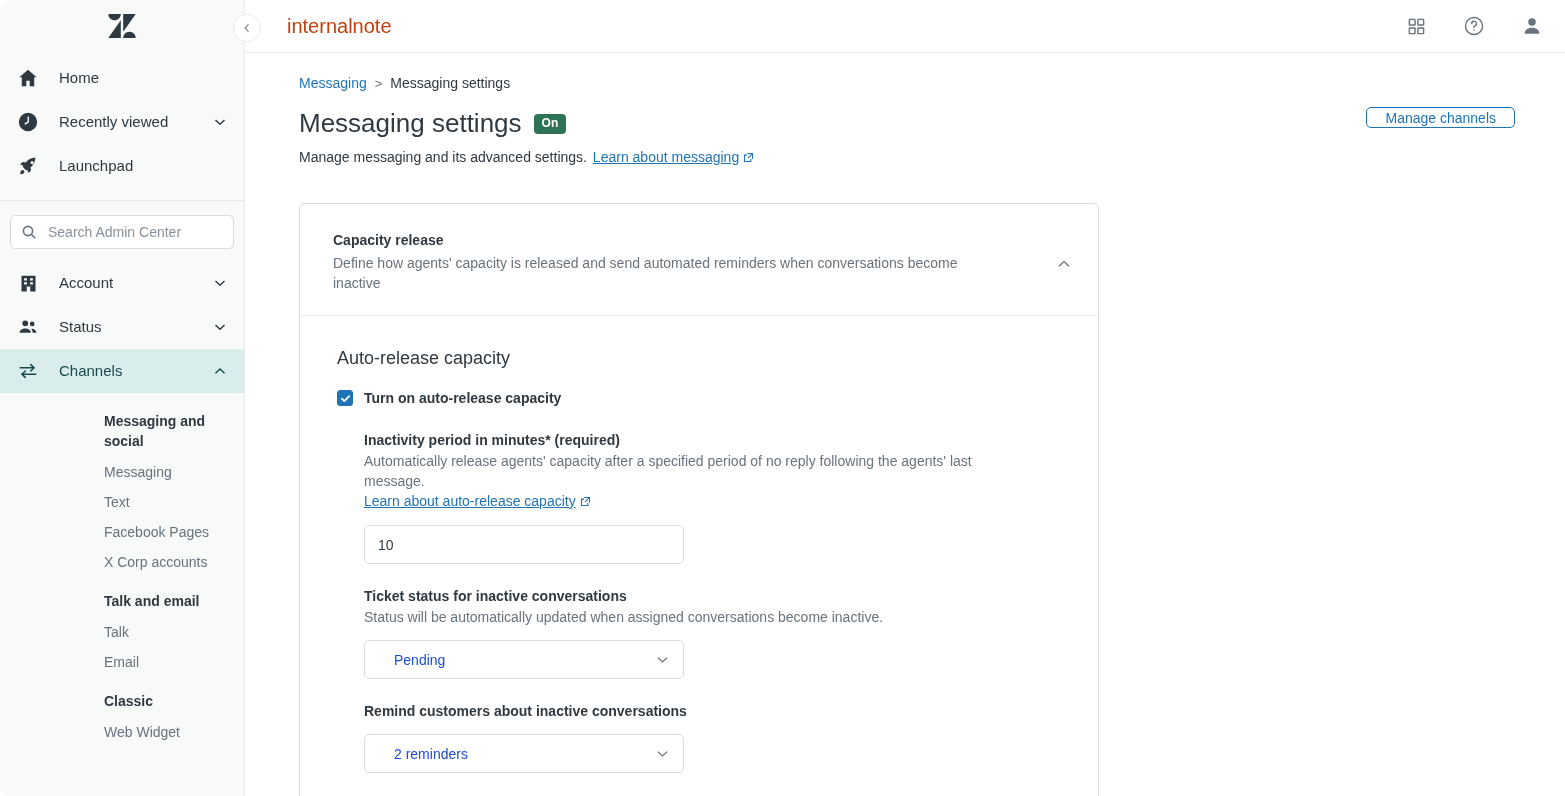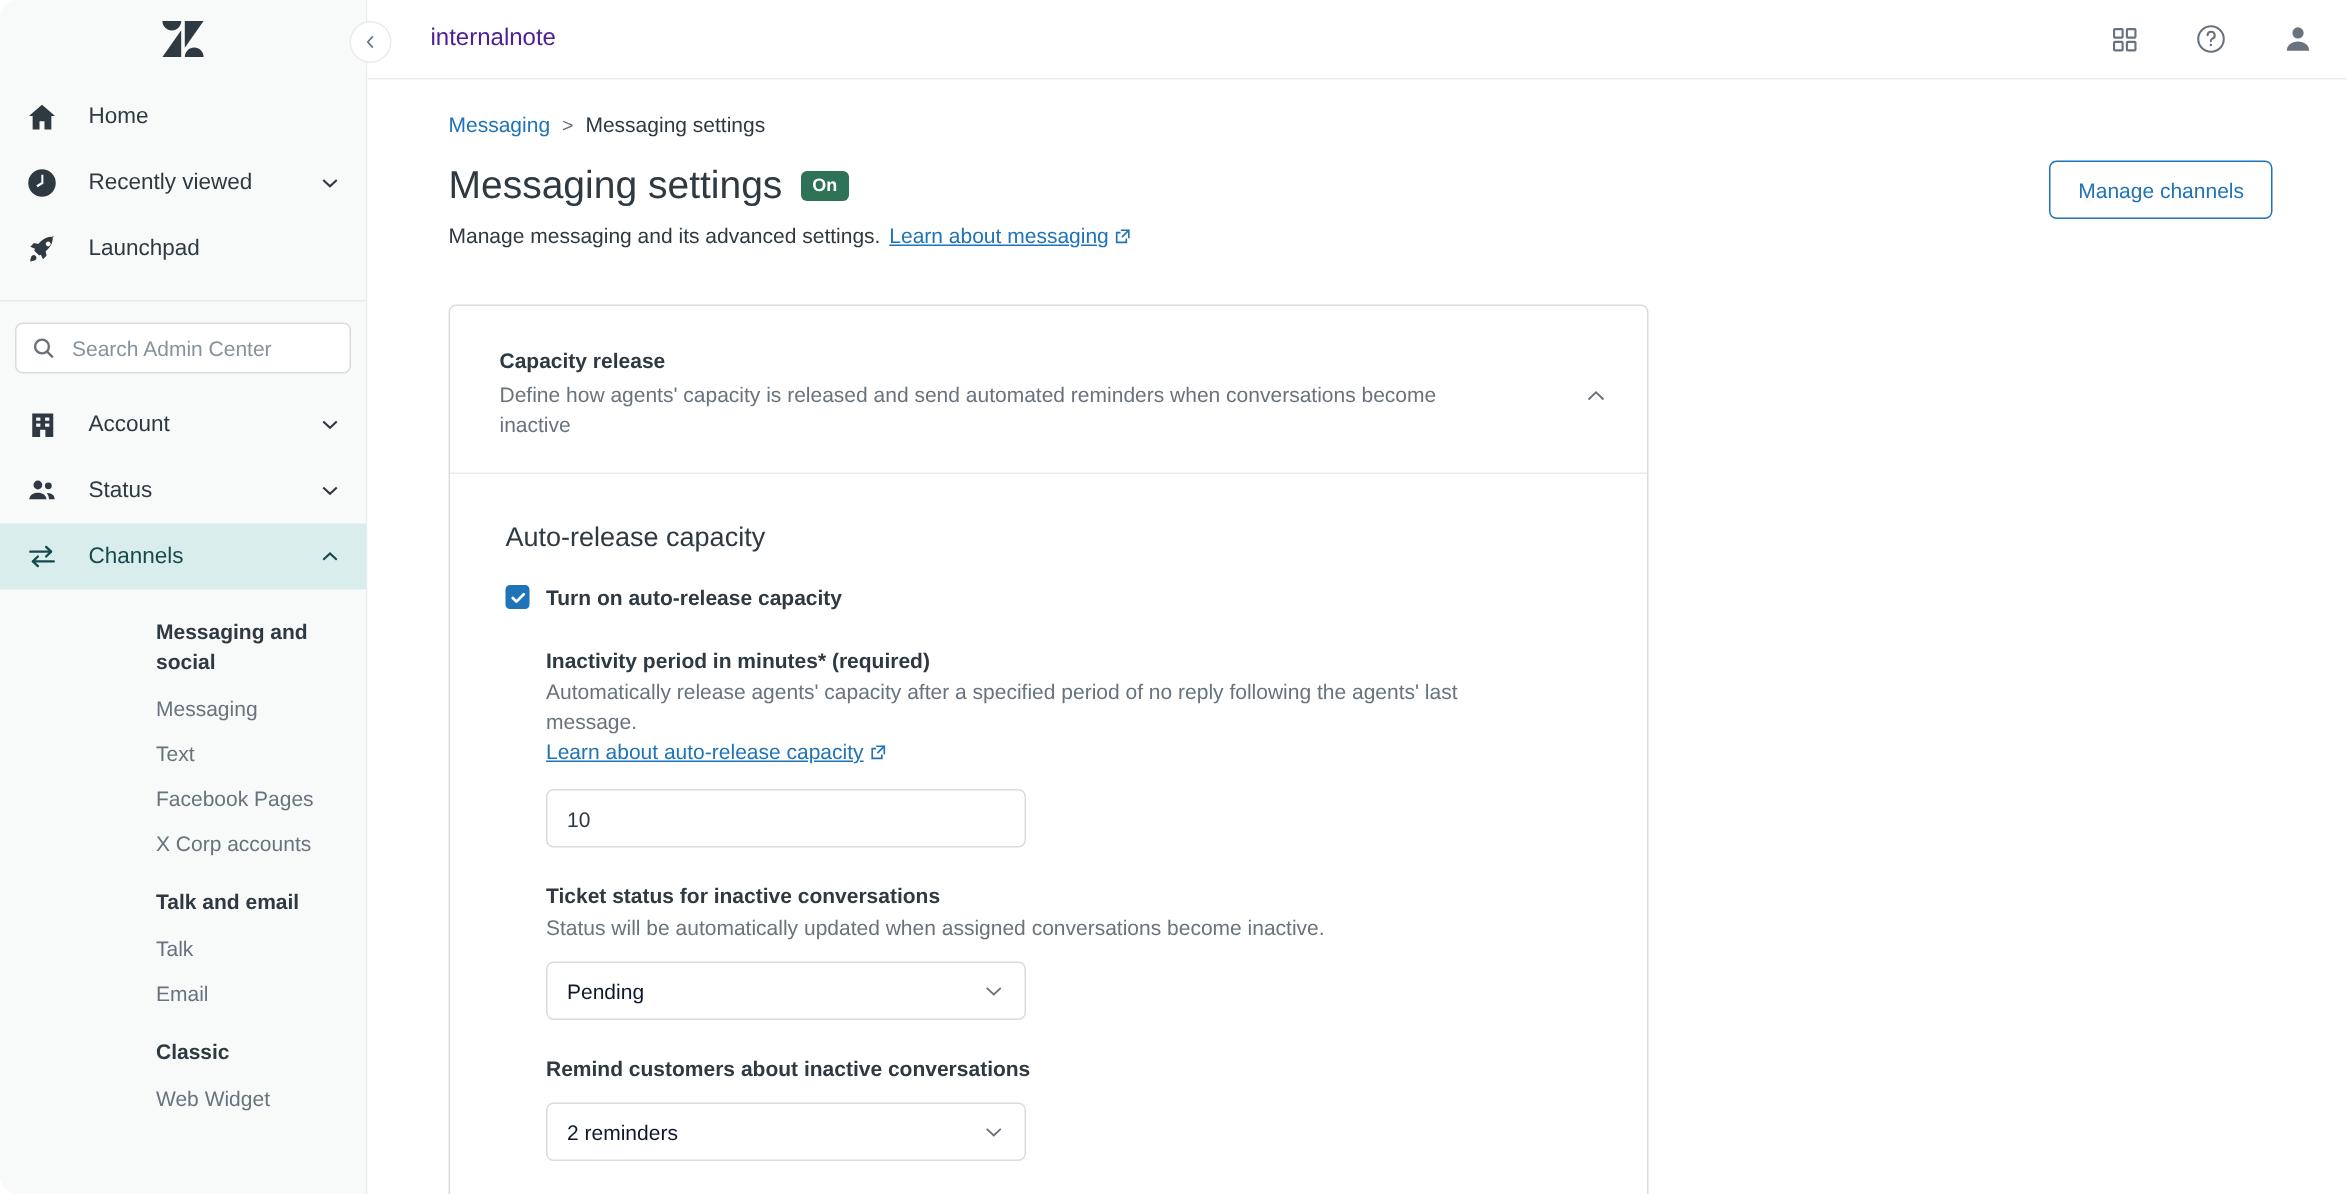--- a/index.html
+++ b/index.html
@@ -142,22 +142,22 @@
   .topbar {
     height: 53px;
     flex: 0 0 53px;
     border-bottom: 1px solid #e9ebed;
     display: flex;
     align-items: center;
     padding: 0 22px 0 42px;
     background: #fff;
   }
   .brand-name {
-    font-size: 16px;
-    color: #4c1d95;
+    font-size: 20px;
+    color: #c2410c;
     flex: 1 1 auto;
   }
   .topbar-icons { display: flex; align-items: center; gap: 36px; }
   .tb-ico {
     width: 22px; height: 22px;
     color: #68737d;
     display: flex; align-items: center; justify-content: center;
     cursor: pointer;
   }
   .tb-ico.person { color: #68737d; }
@@ -223,21 +223,21 @@
   .ext-ico { width: 11px; height: 11px; display: inline-block; vertical-align: -1px; margin-left: 4px; color: #1f73b7; }
 
   .btn-outline {
     border: 1px solid #1f73b7;
     color: #1f73b7;
     background: #fff;
     border-radius: 5px;
     font-size: 14px;
     font-family: "Liberation Sans", sans-serif;
     padding: 0 18px;
-    height: 39px;
+    height: 21px;
     cursor: pointer;
     white-space: nowrap;
   }
 
   .card {
     margin: 36px 0 0 54px;
     width: 800px;
     border: 1px solid #d8dcde;
     border-radius: 5px;
     background: #fff;
@@ -340,21 +340,22 @@
     border-radius: 5px;
     padding: 0 13px;
     display: flex;
     align-items: center;
     background: #fff;
     cursor: pointer;
   }
   .select-box .sel-val {
     flex: 1 1 auto;
     font-size: 14px;
-    color: #0f172a;
+    color: #1d4ed8;
+    margin-left: 16px;
   }
   .select-box .sel-chev { width: 15px; height: 15px; color: #68737d; flex: 0 0 15px; }
 
   .spacer-24 { height: 22px; }
 </style>
 </head>
 <body>
 
 <div class="app">
 

